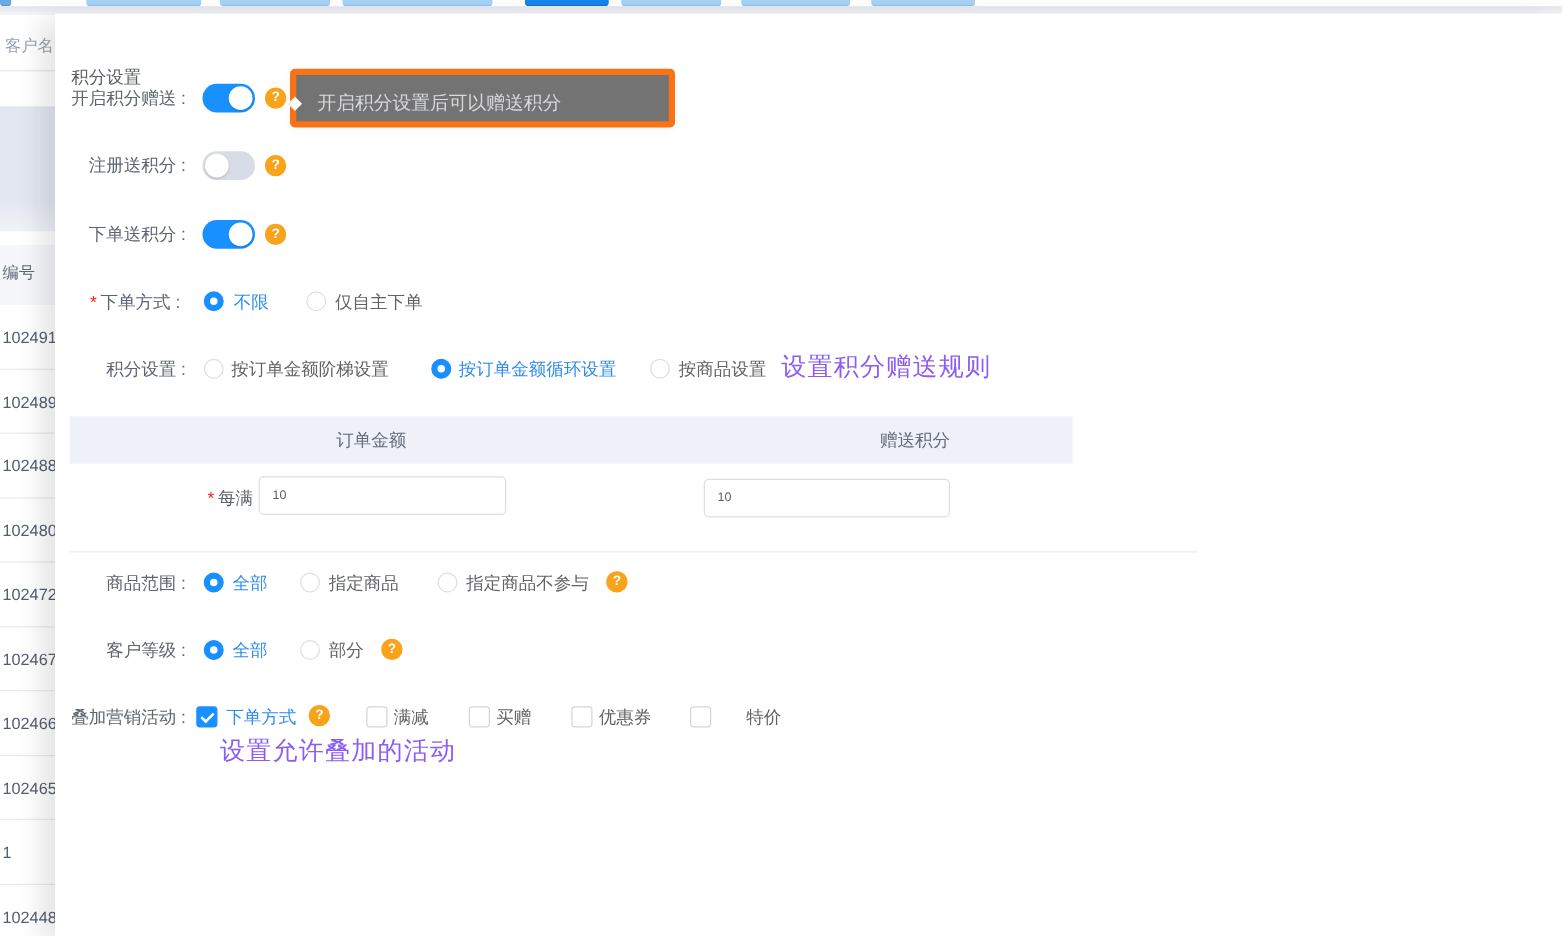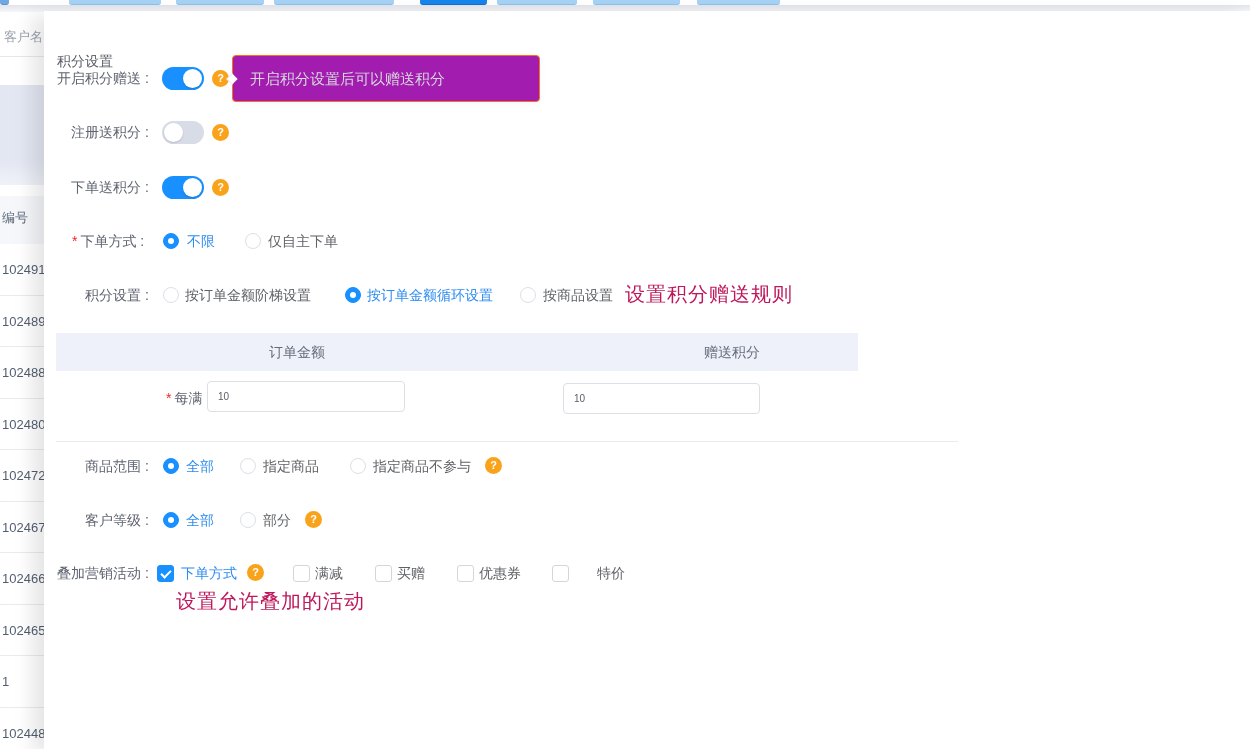--- a/index.html
+++ b/index.html
@@ -45,33 +45,33 @@
 
   .radio { position:absolute; width:16px; height:16px; border-radius:50%; border:1px solid #dcdfe6; background:#fff; cursor:pointer; }
   .radio.sel { border-color:#1890ff; background:#1890ff; }
   .radio.sel::after { content:""; position:absolute; left:4px; top:4px; width:6px; height:6px; border-radius:50%; background:#fff; }
 
   .checkbox { position:absolute; width:17px; height:17px; border-radius:3px; border:1px solid #d3d6dd; background:#fff; cursor:pointer; }
   .checkbox.on { background:#1890ff; border-color:#1890ff; }
   .checkbox.on::after { content:""; position:absolute; left:5px; top:2px; width:4px; height:8px;
                         border-right:2px solid #fff; border-bottom:2px solid #fff; transform:rotate(45deg); }
 
-  .tooltip { position:absolute; left:188px; top:44px; width:308px; height:47px; background:#a21caf;
-             border:1px solid #f97316; border-radius:4px; box-shadow:0 2px 8px rgba(0,0,0,.04);
+  .tooltip { position:absolute; left:188px; top:44px; width:308px; height:47px; background:#737373;
+             border:5px solid #f97316; border-radius:4px; box-shadow:0 2px 8px rgba(0,0,0,.04);
              line-height:45px; padding-left:17px; font-size:15px; color:#d6d8dc; white-space:nowrap; }
   .tip-arrow { position:absolute; left:-5px; top:19px; width:8px; height:8px; background:#fff;
                border-left:1px solid #ececec; border-bottom:1px solid #ececec; transform:rotate(45deg); }
 
   .tbl-band { position:absolute; left:12px; top:322px; width:802px; height:38px; background:#eef1f9; }
   .tbl-hdr { position:absolute; top:333px; transform:translateX(-50%); font-size:14px; color:#646b79; white-space:nowrap; }
   .tbl-input { position:absolute; height:31px; border:1px solid #dcdfe6; border-radius:4px; background:#fff;
                font-size:10px; color:#5a5e66; padding:0 10px; outline:none; }
   .divider { position:absolute; left:12px; top:430px; width:902px; height:1px; background:#e8ebf0; }
 
-  .red-note { position:absolute; font-size:20px; line-height:26px; color:#be185d; letter-spacing:1px; white-space:nowrap; }
+  .red-note { position:absolute; font-size:20px; line-height:26px; color:#8b5cf6; letter-spacing:1px; white-space:nowrap; }
 </style>
 </head>
 <body>
 
 <div class="stage">
 
   <div>
     <div class="top-btn half" style="left:0;width:9px"></div>
     <div class="top-btn" style="left:69px;width:92px"></div>
     <div class="top-btn" style="left:176px;width:88px"></div>

